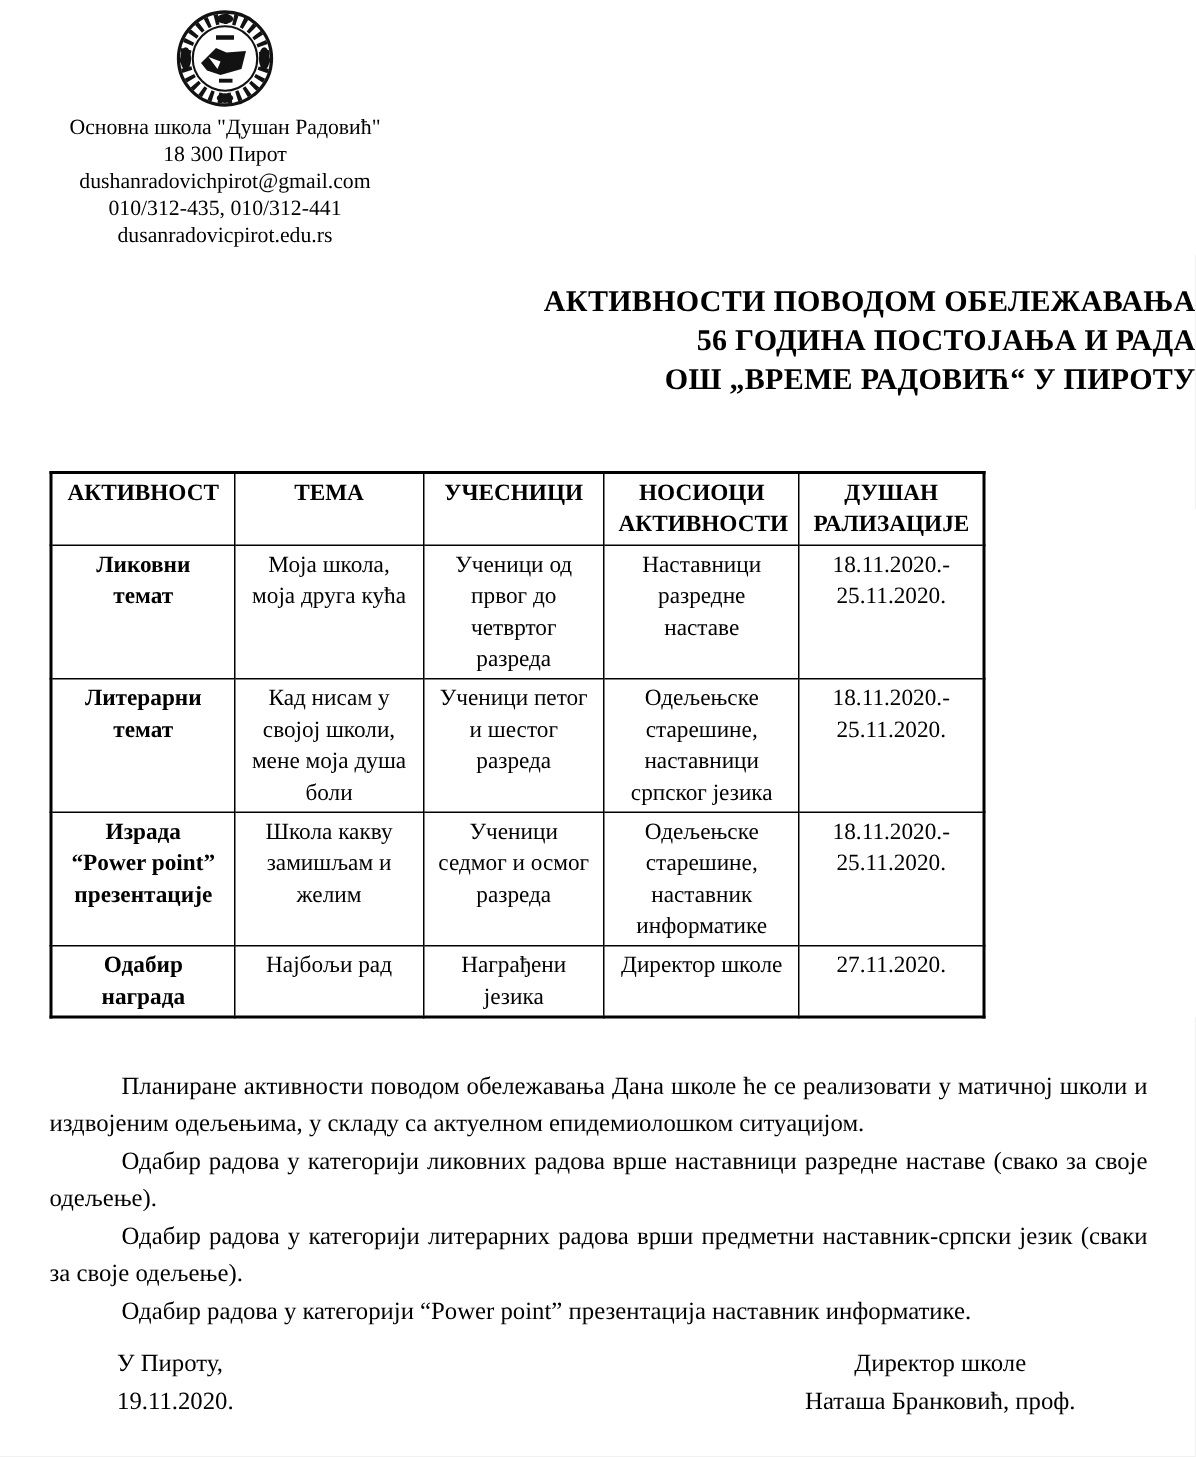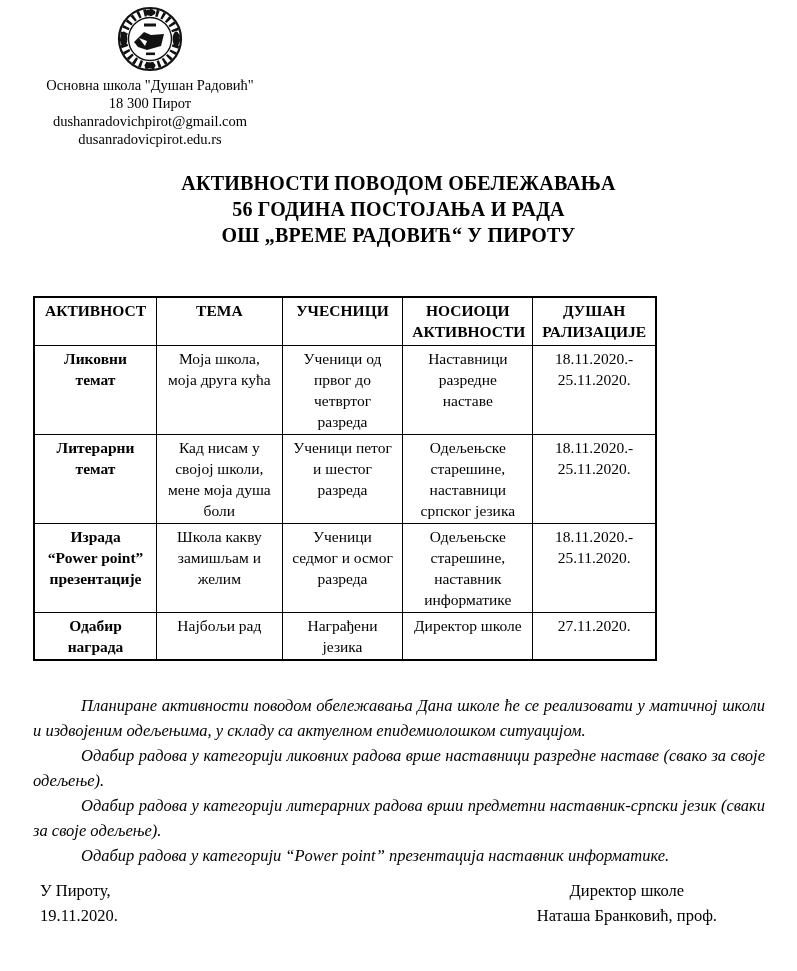--- a/index.html
+++ b/index.html
@@ -19,21 +19,21 @@
     width: 300px;
     padding-top: 6px;
     text-align: center;
   }
   .logo-wrap { line-height: 0; margin-bottom: 4px; }
   .school-info { font-size: 14.5px; line-height: 18px; }
   .school-info div { white-space: nowrap; }
   
   .doc-title {
     margin-top: 22px;
-    text-align: center;
+    text-align: right;
     font-weight: bold;
     font-size: 20px;
     line-height: 26px;
     letter-spacing: 0.2px;
   }
   
   table.activities {
     margin: 48px 32px 0 33px;
     width: 624px;
     border-collapse: collapse;
@@ -55,29 +55,30 @@
   col.c3 { width: 19.4%; }
   col.c4 { width: 20.9%; }
   col.c5 { width: 19.8%; }
   
   .body-text {
     margin: 32px 32px 0 33px;
     font-size: 16.5px;
     line-height: 25px;
     text-align: justify;
   }
-  .body-text p { text-indent: 48px; font-style: italic; }
+  .body-text p { text-indent: 48px; }
   
   .sign-row {
     margin-top: 10px;
     display: flex;
     justify-content: space-between;
     align-items: flex-start;
     font-size: 16.5px;
     line-height: 25px;
+    padding-left: 38px;
   }
   .sign-left { margin-left: 40px; text-align: left; }
   .sign-right { margin-right: 80px; text-align: center; }
 </style>
 </head>
 <body>
 
 <div class="page">
 
   <div class="letterhead">
@@ -93,20 +94,21 @@
         <rect x="27" y="17.5" width="12" height="3" fill="#121212"></rect>
         <path d="M17 36 L27 26 L34 29 L47 28 L44 40 L30 44 L21 41 Z" fill="#121212"></path>
         <path d="M22 32 L30 35 L28 40 Z" fill="#ffffff"></path>
         <rect x="29" y="46.5" width="9" height="2.6" fill="#121212"></rect>
       </svg>
     </div>
     <div class="school-info">
       <div>Основна школа "Душан Радовић"</div>
       <div>18 300 Пирот</div>
       <div>dushanradovichpirot@gmail.com</div>
+      <div>010/312-435, 010/312-441</div>
       <div>dusanradovicpirot.edu.rs</div>
     </div>
   </div>
 
   <div class="doc-title">
     <div>АКТИВНОСТИ ПОВОДОМ ОБЕЛЕЖАВАЊА</div>
     <div>56 ГОДИНА ПОСТОЈАЊА И РАДА</div>
     <div>ОШ „ВРЕМЕ РАДОВИЋ“ У ПИРОТУ</div>
   </div>
 

